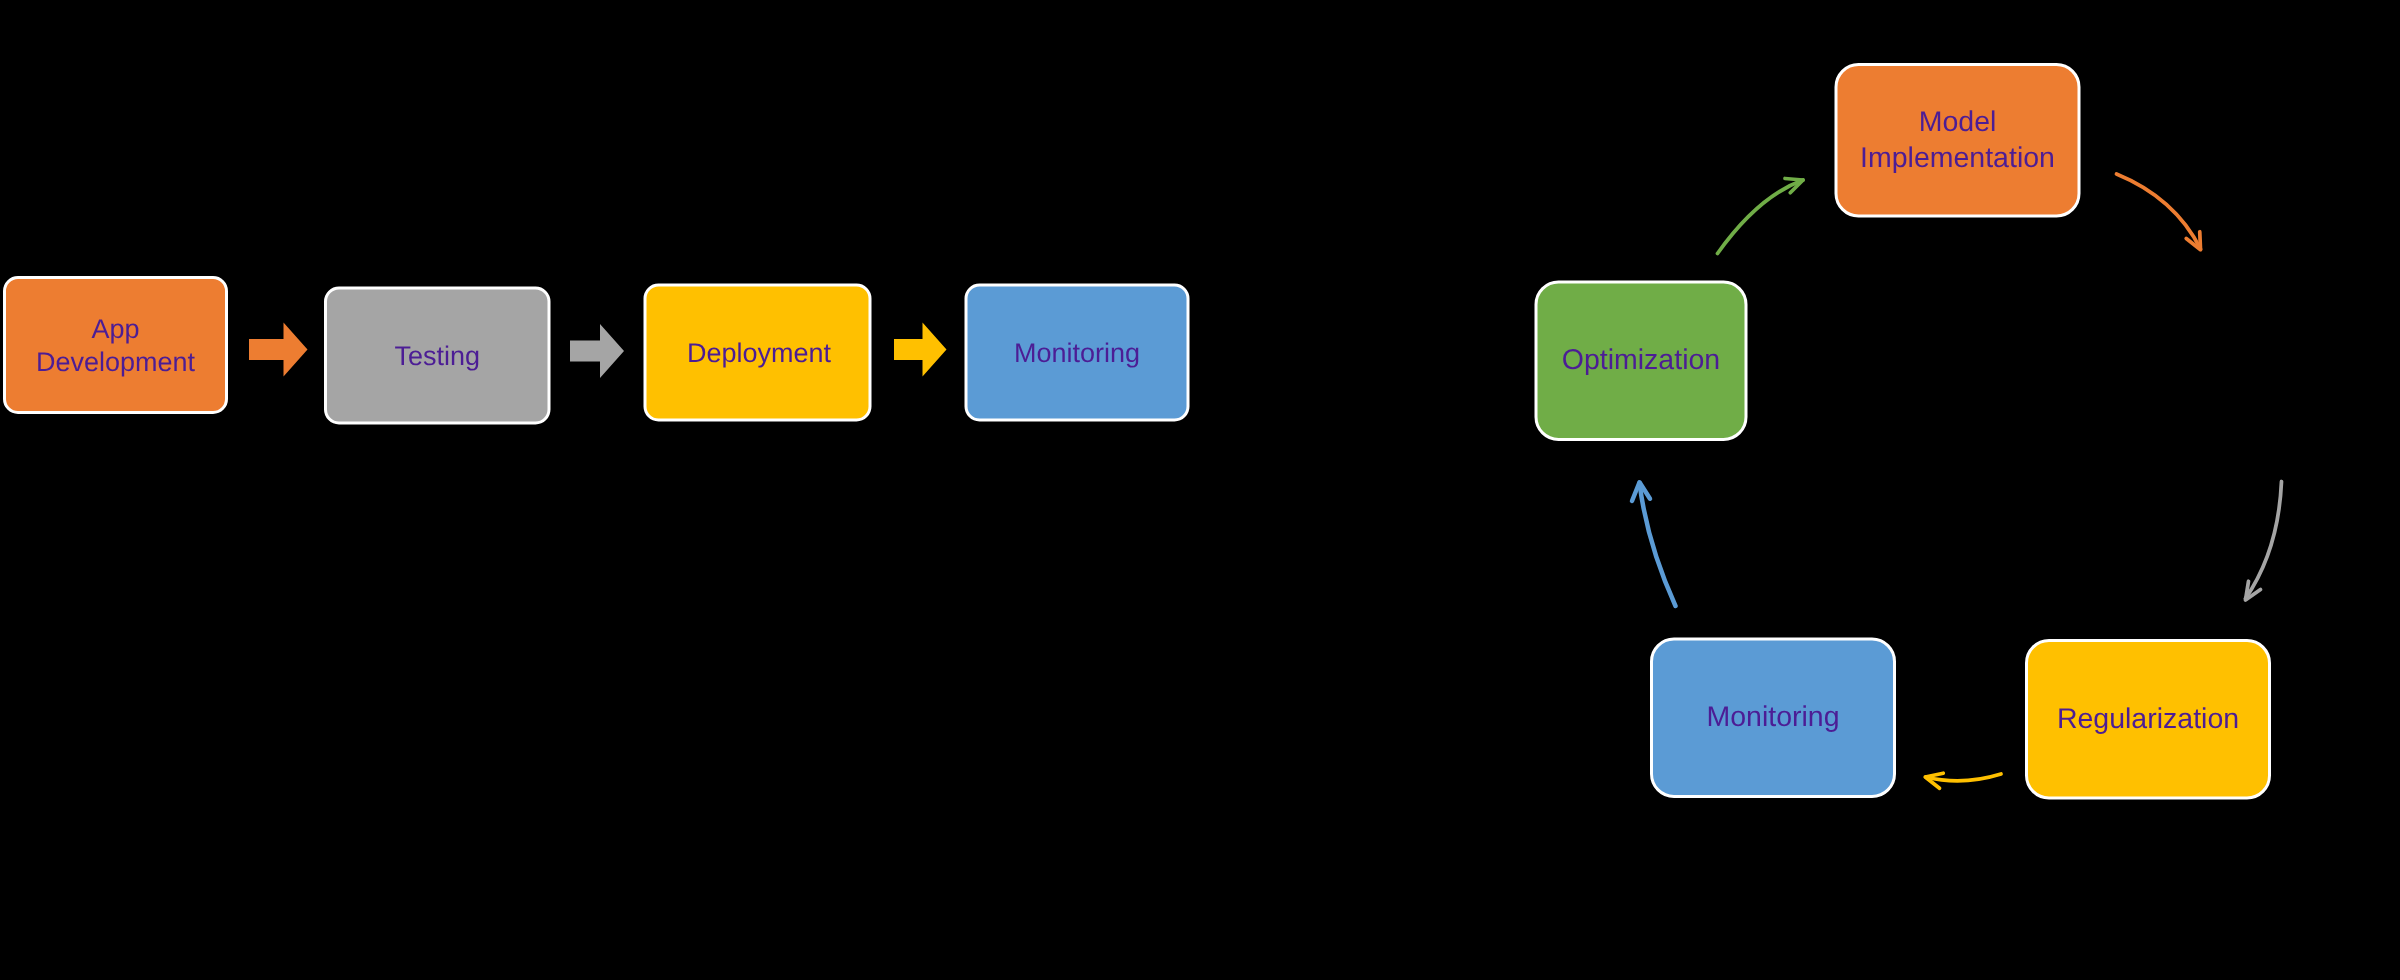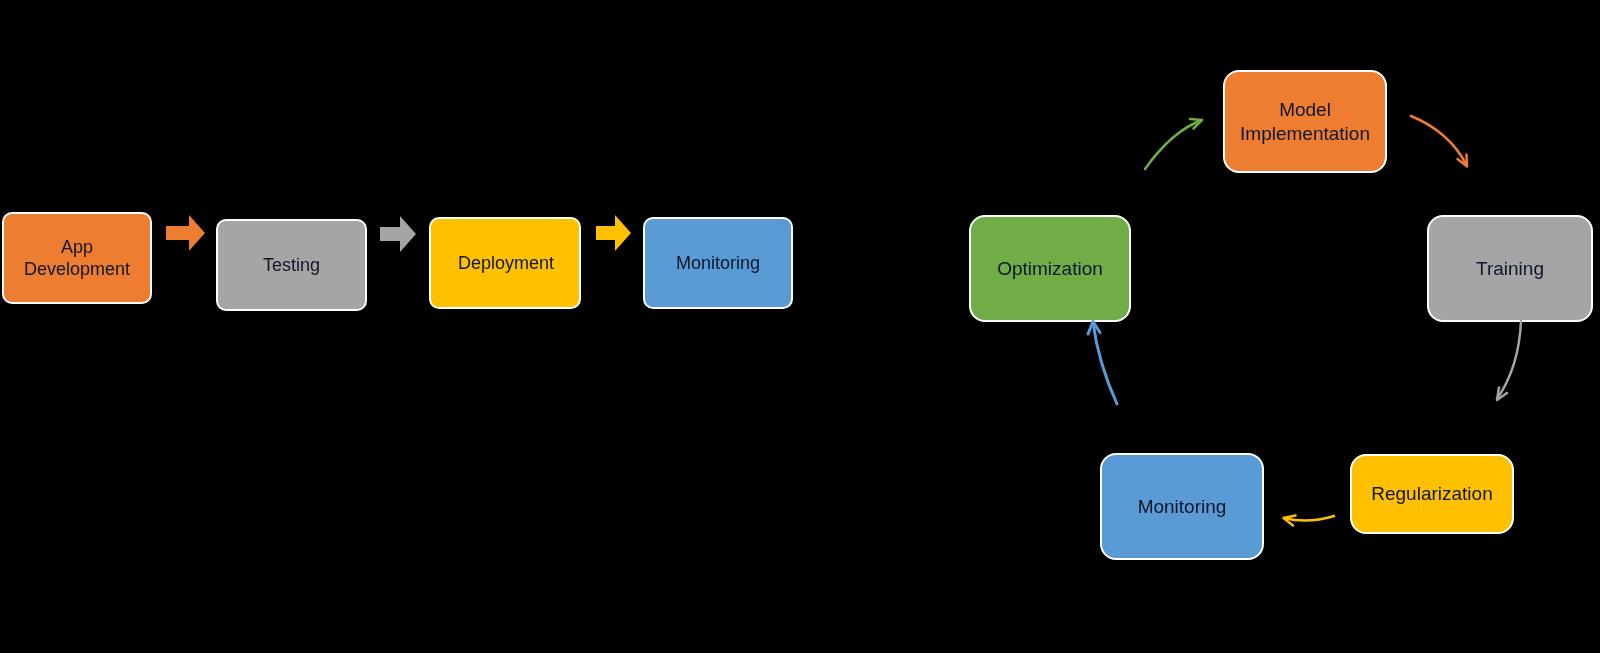--- a/index.html
+++ b/index.html
@@ -16,24 +16,23 @@
     font-family: "Liberation Sans", "DejaVu Sans", sans-serif;
   }
   .node {
     position: absolute;
     box-sizing: border-box;
     border: 2.5px solid #ffffff;
     display: flex;
     align-items: center;
     justify-content: center;
     text-align: center;
-    color: #0f172a;
+    color: #4c1d95;
     line-height: 1.25;
     padding: 4px 10px;
-    margin-top: 28px;
   }
   .node-flow {
     border-radius: 10px;
     font-size: 18px;
   }
   .node-cycle {
     border-radius: 16px;
     font-size: 19px;
   }
   #arrow-layer {
@@ -67,33 +66,30 @@
   </div>
 
   <div class="node node-flow" style="left: 643px; top: 189px; width: 150px; height: 92px; background-color: rgb(91, 155, 213); border-color: rgb(255, 255, 255);">
     <span>Monitoring</span>
   </div>
 
   <div class="node node-cycle" style="left: 1223px; top: 42px; width: 164px; height: 103px; background-color: rgb(237, 125, 49); border-color: rgb(255, 255, 255);">
     <span>Model Implementation</span>
   </div>
 
-  <div class="node node-cycle" style="left: 1427px; top: 187px; width: 166px; height: 107px; background-color: rgb(165, 165, 165); border-color: rgb(255, 255, 255);">
-    <span>Training</span>
-  </div>
 
-  <div class="node node-cycle" style="left: 1350px; top: 426px; width: 164px; height: 80px; background-color: rgb(255, 192, 0); border-color: rgb(255, 255, 255);">
+  <div class="node node-cycle" style="left: 1350px; top: 426px; width: 164px; height: 107px; background-color: rgb(255, 192, 0); border-color: rgb(255, 255, 255);">
     <span>Regularization</span>
   </div>
 
   <div class="node node-cycle" style="left: 1100px; top: 425px; width: 164px; height: 107px; background-color: rgb(91, 155, 213); border-color: rgb(255, 255, 255);">
     <span>Monitoring</span>
   </div>
 
-  <div class="node node-cycle" style="left: 969px; top: 187px; width: 162px; height: 107px; background-color: rgb(112, 173, 71); border-color: rgb(255, 255, 255);">
+  <div class="node node-cycle" style="left: 1023px; top: 187px; width: 142px; height: 107px; background-color: rgb(112, 173, 71); border-color: rgb(255, 255, 255);">
     <span>Optimization</span>
   </div>
 
   <svg id="arrow-layer" width="1600" height="653" viewBox="0 0 1600 653">
 
     <polygon points="166,226 189,226 189,215 205,233 189,251 189,240 166,240" style="fill: rgb(237, 125, 49);"></polygon>
 
     <polygon points="380,227 400,227 400,216 416,234 400,252 400,241 380,241" style="fill: rgb(165, 165, 165);"></polygon>
 
     <polygon points="596,226 615,226 615,215 631,233 615,251 615,240 596,240" style="fill: rgb(255, 192, 0);"></polygon>

